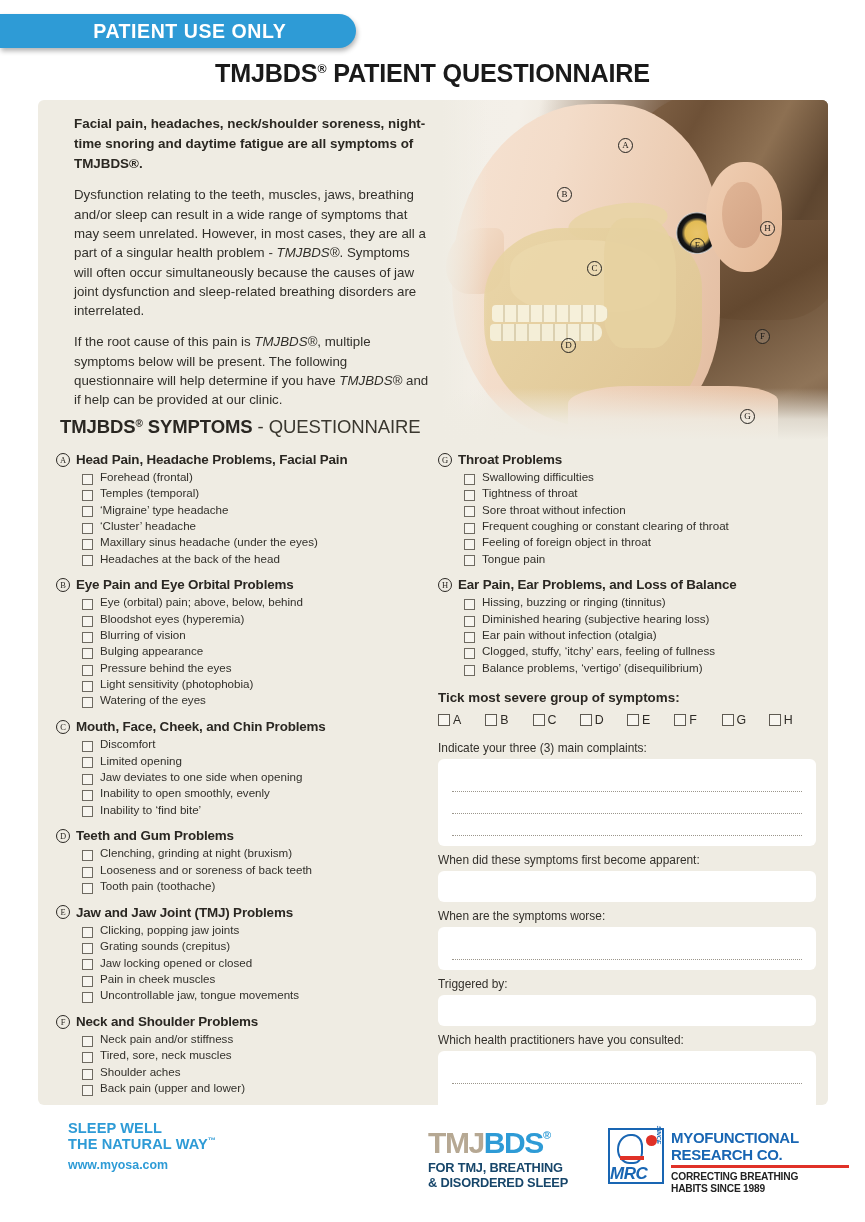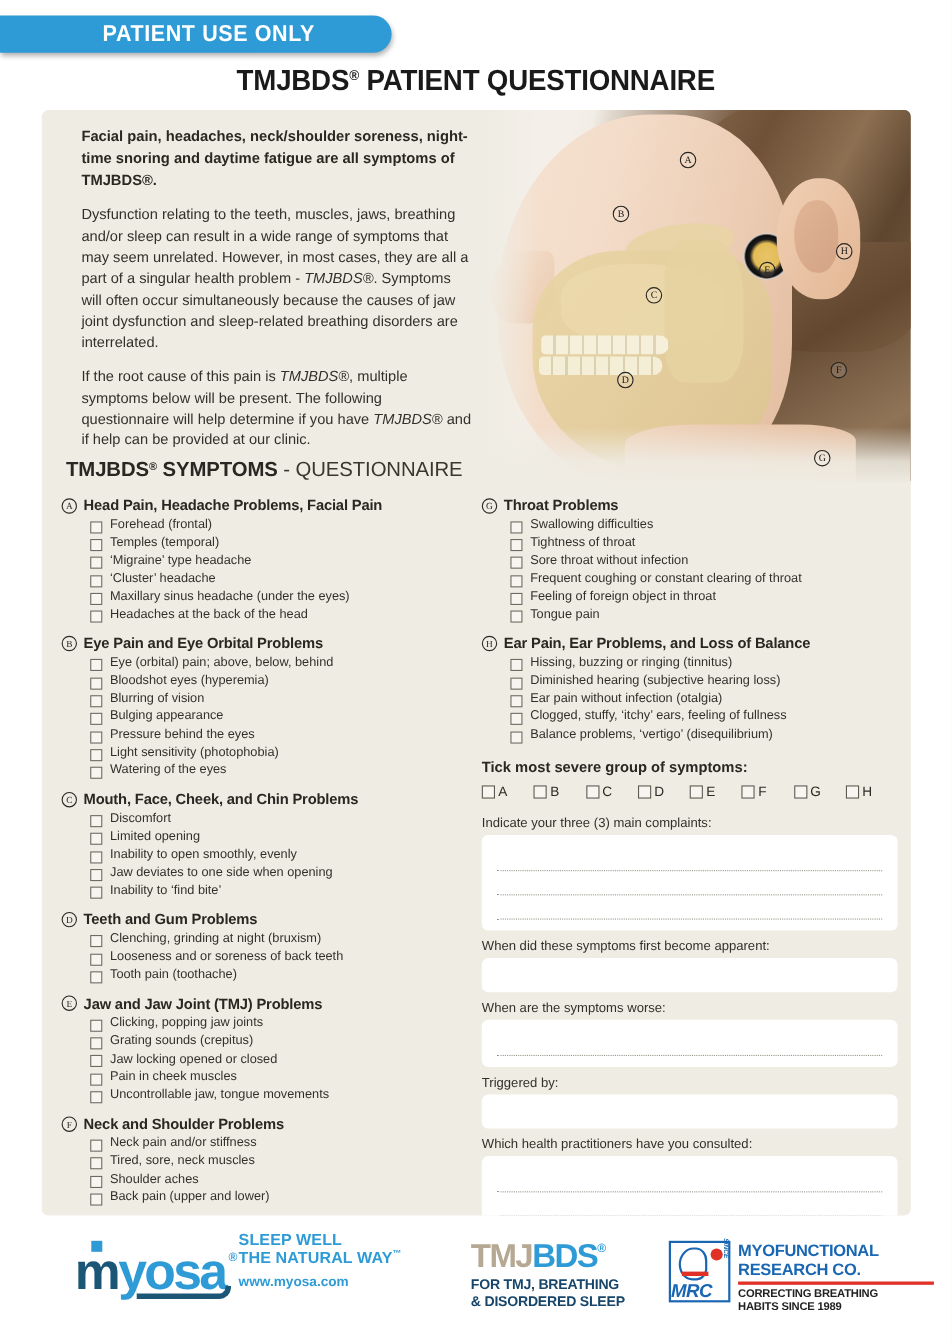--- a/index.html
+++ b/index.html
@@ -432,25 +432,25 @@
               <div class="item">
                 <span class="cbox"></span>
                 <span class="ilabel">Discomfort</span>
               </div>
               <div class="item">
                 <span class="cbox"></span>
                 <span class="ilabel">Limited opening</span>
               </div>
               <div class="item">
                 <span class="cbox"></span>
+                <span class="ilabel">Jaw deviates to one side when opening</span>
+              </div>
+              <div class="item">
+                <span class="cbox"></span>
                 <span class="ilabel">Inability to open smoothly, evenly</span>
-              </div>
-              <div class="item">
-                <span class="cbox"></span>
-                <span class="ilabel">Jaw deviates to one side when opening</span>
               </div>
               <div class="item">
                 <span class="cbox"></span>
                 <span class="ilabel">Inability to ‘find bite’</span>
               </div>
             </div>
           </div>
           <div class="group">
             <div class="group-head">
               <span class="gmark">D</span>
@@ -649,24 +649,20 @@
               <div class="fline"></div>
             </div>
           </div>
         </div>
     </div>
   </div>
 
   <div class="footer">
 
     <div class="myosa">
-      <div class="myosa-word">
-        <span class="myosa-dot"></span><span>m</span><span class="teal">yosa</span><span class="myosa-reg">®</span>
-        <span class="myosa-swoosh"></span>
-      </div>
       <div class="myosa-tag">
         <div class="l1">SLEEP WELL</div>
         <div class="l2"><span>THE NATURAL WAY</span><sup>™</sup></div>
         <div class="url">www.myosa.com</div>
       </div>
     </div>
 
     <div class="tmjbds-logo">
       <div class="tmjbds-word">
         <span class="tan">TMJ</span><span class="blu">BDS</span><sup>®</sup>

